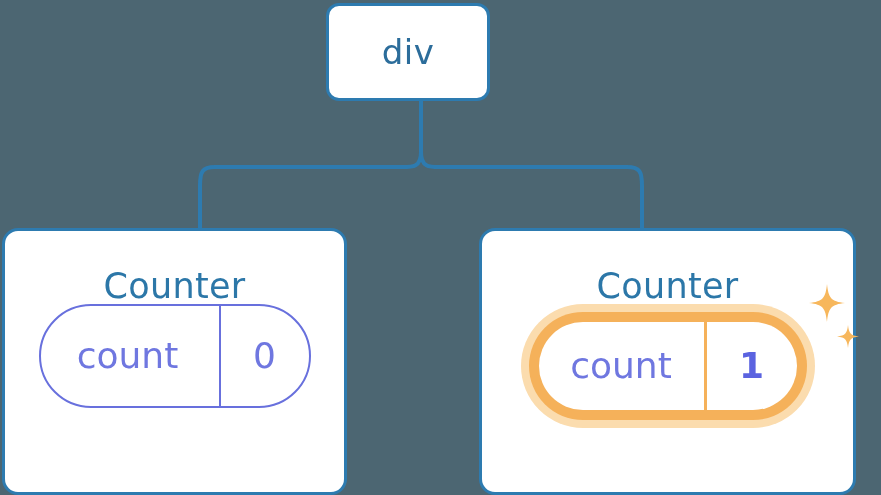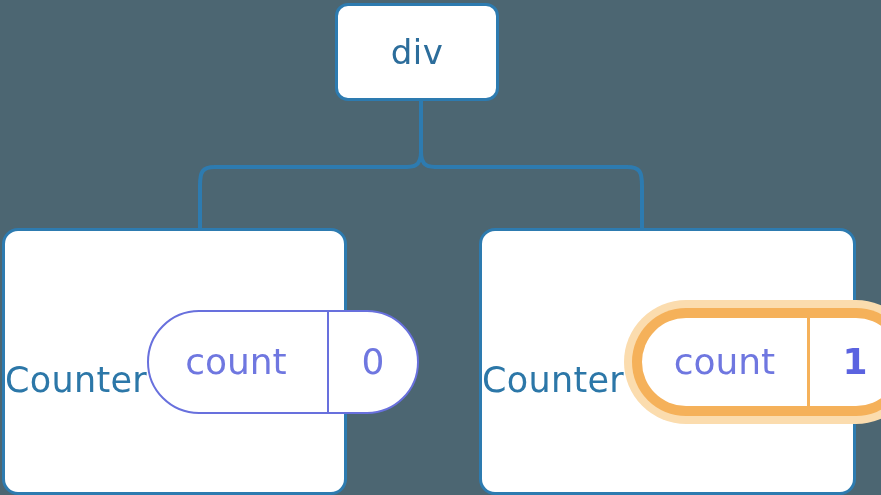--- a/index.html
+++ b/index.html
@@ -30,42 +30,42 @@
 
   
   .node {
     position: absolute;
     background: #ffffff;
     border: 3px solid #2d7bb0;
     border-radius: 14px;
     box-sizing: border-box;
   }
   .node-root {
-    left: 335px;
+    left: 326px;
     top: 3px;
     width: 164px;
     height: 98px;
     border-radius: 13px;
     display: flex;
     align-items: center;
     justify-content: center;
   }
   .node-root .node-title {
     font-size: 34px;
     color: #2c6d9b;
     letter-spacing: 0.5px;
     line-height: 1;
   }
 
   .node-child {
     top: 228px;
     height: 267px;
     border-radius: 16px;
     display: flex;
-    flex-direction: row;
+    flex-direction: column;
     align-items: center;
   }
   .node-child.left  { left: 2px;   width: 345px; }
   .node-child.right { left: 479px; width: 377px; }
 
   .child-title {
     font-size: 35px;
     color: #2c77a8;
     margin-top: 38px;
     letter-spacing: 0.3px;

